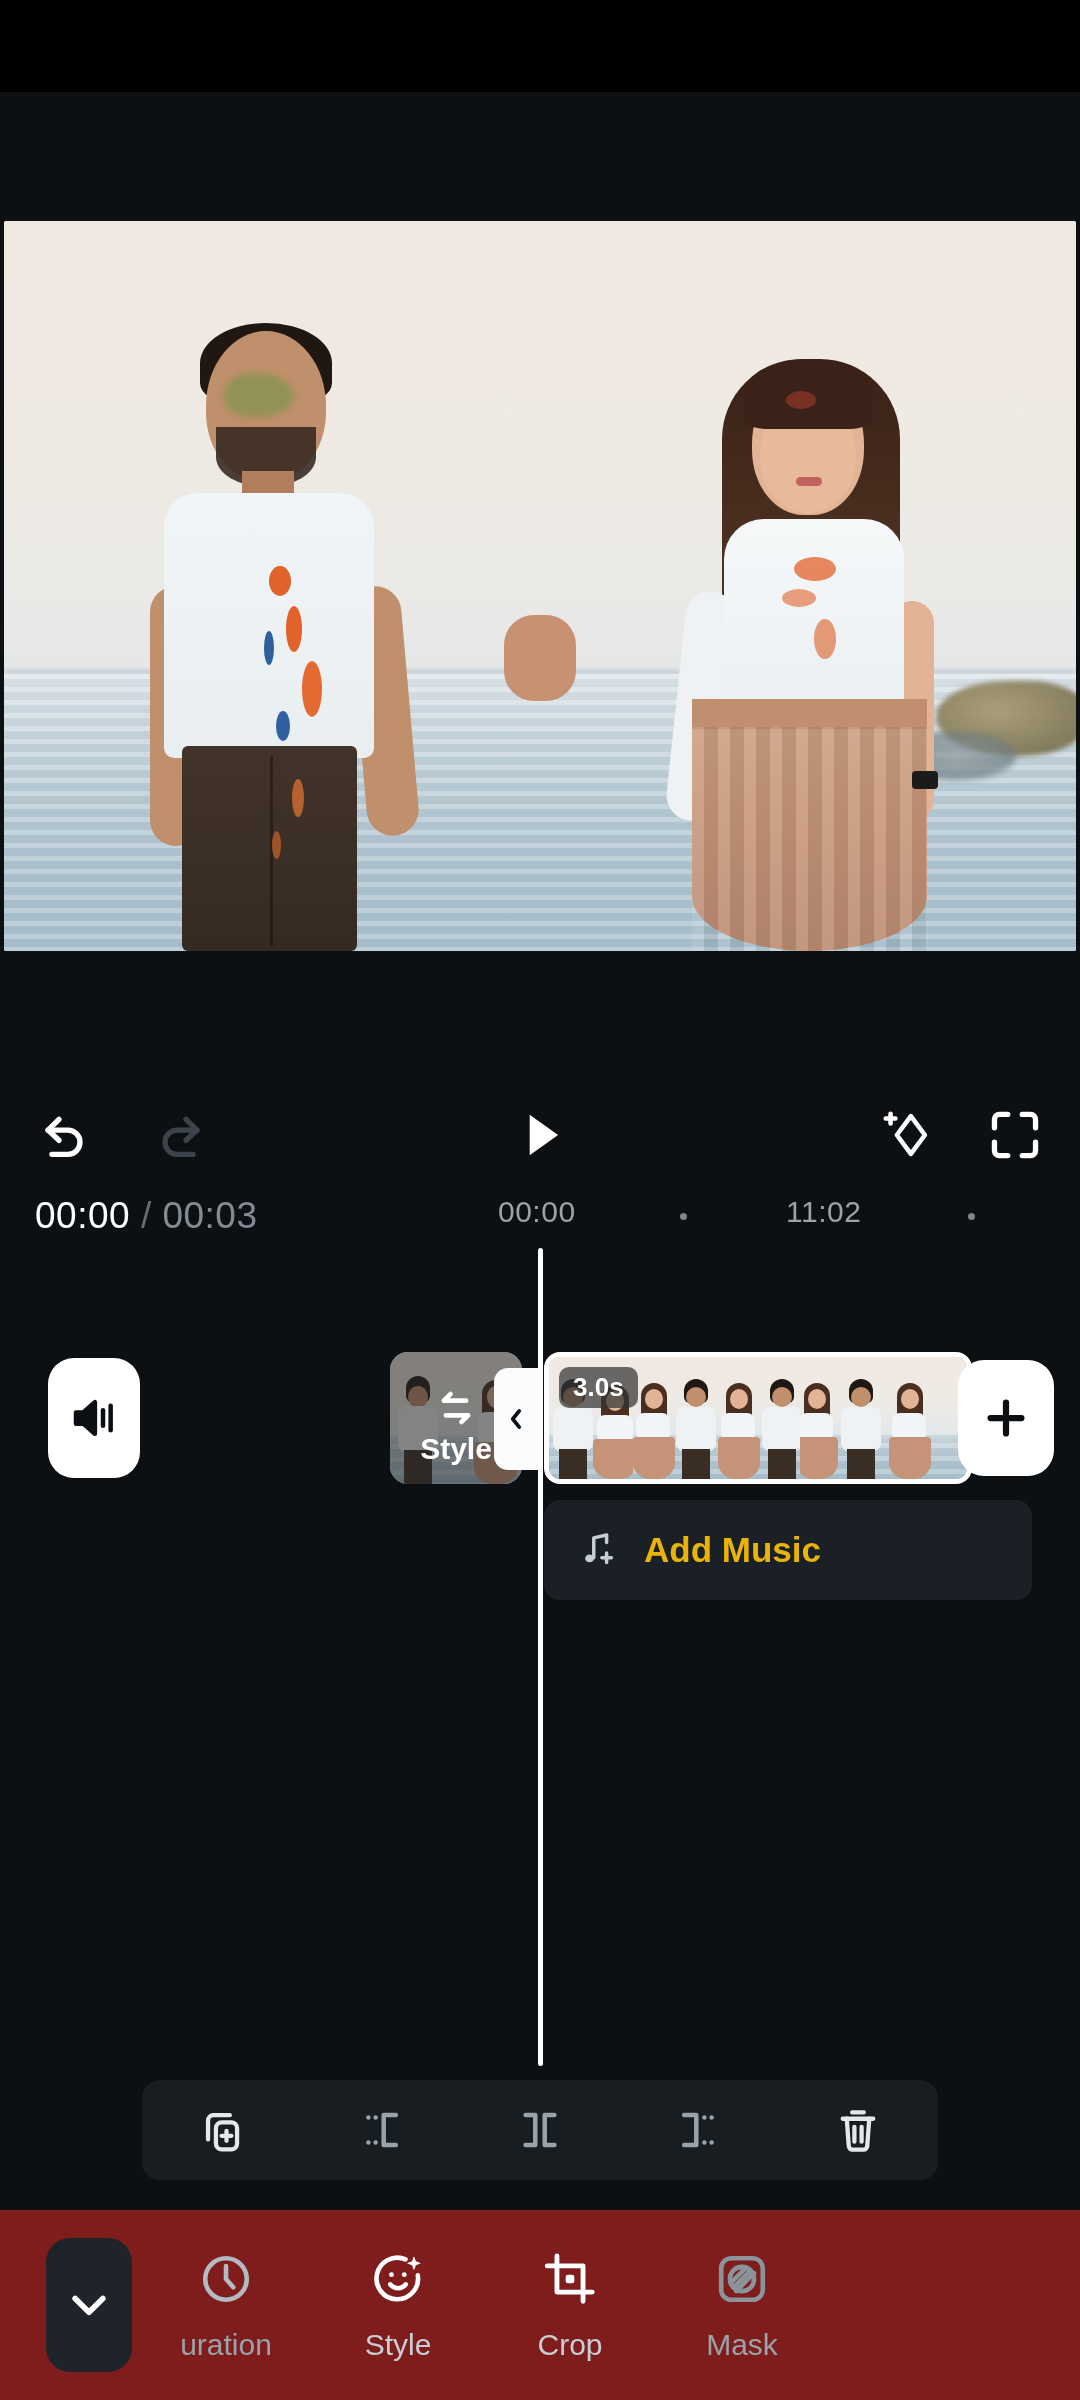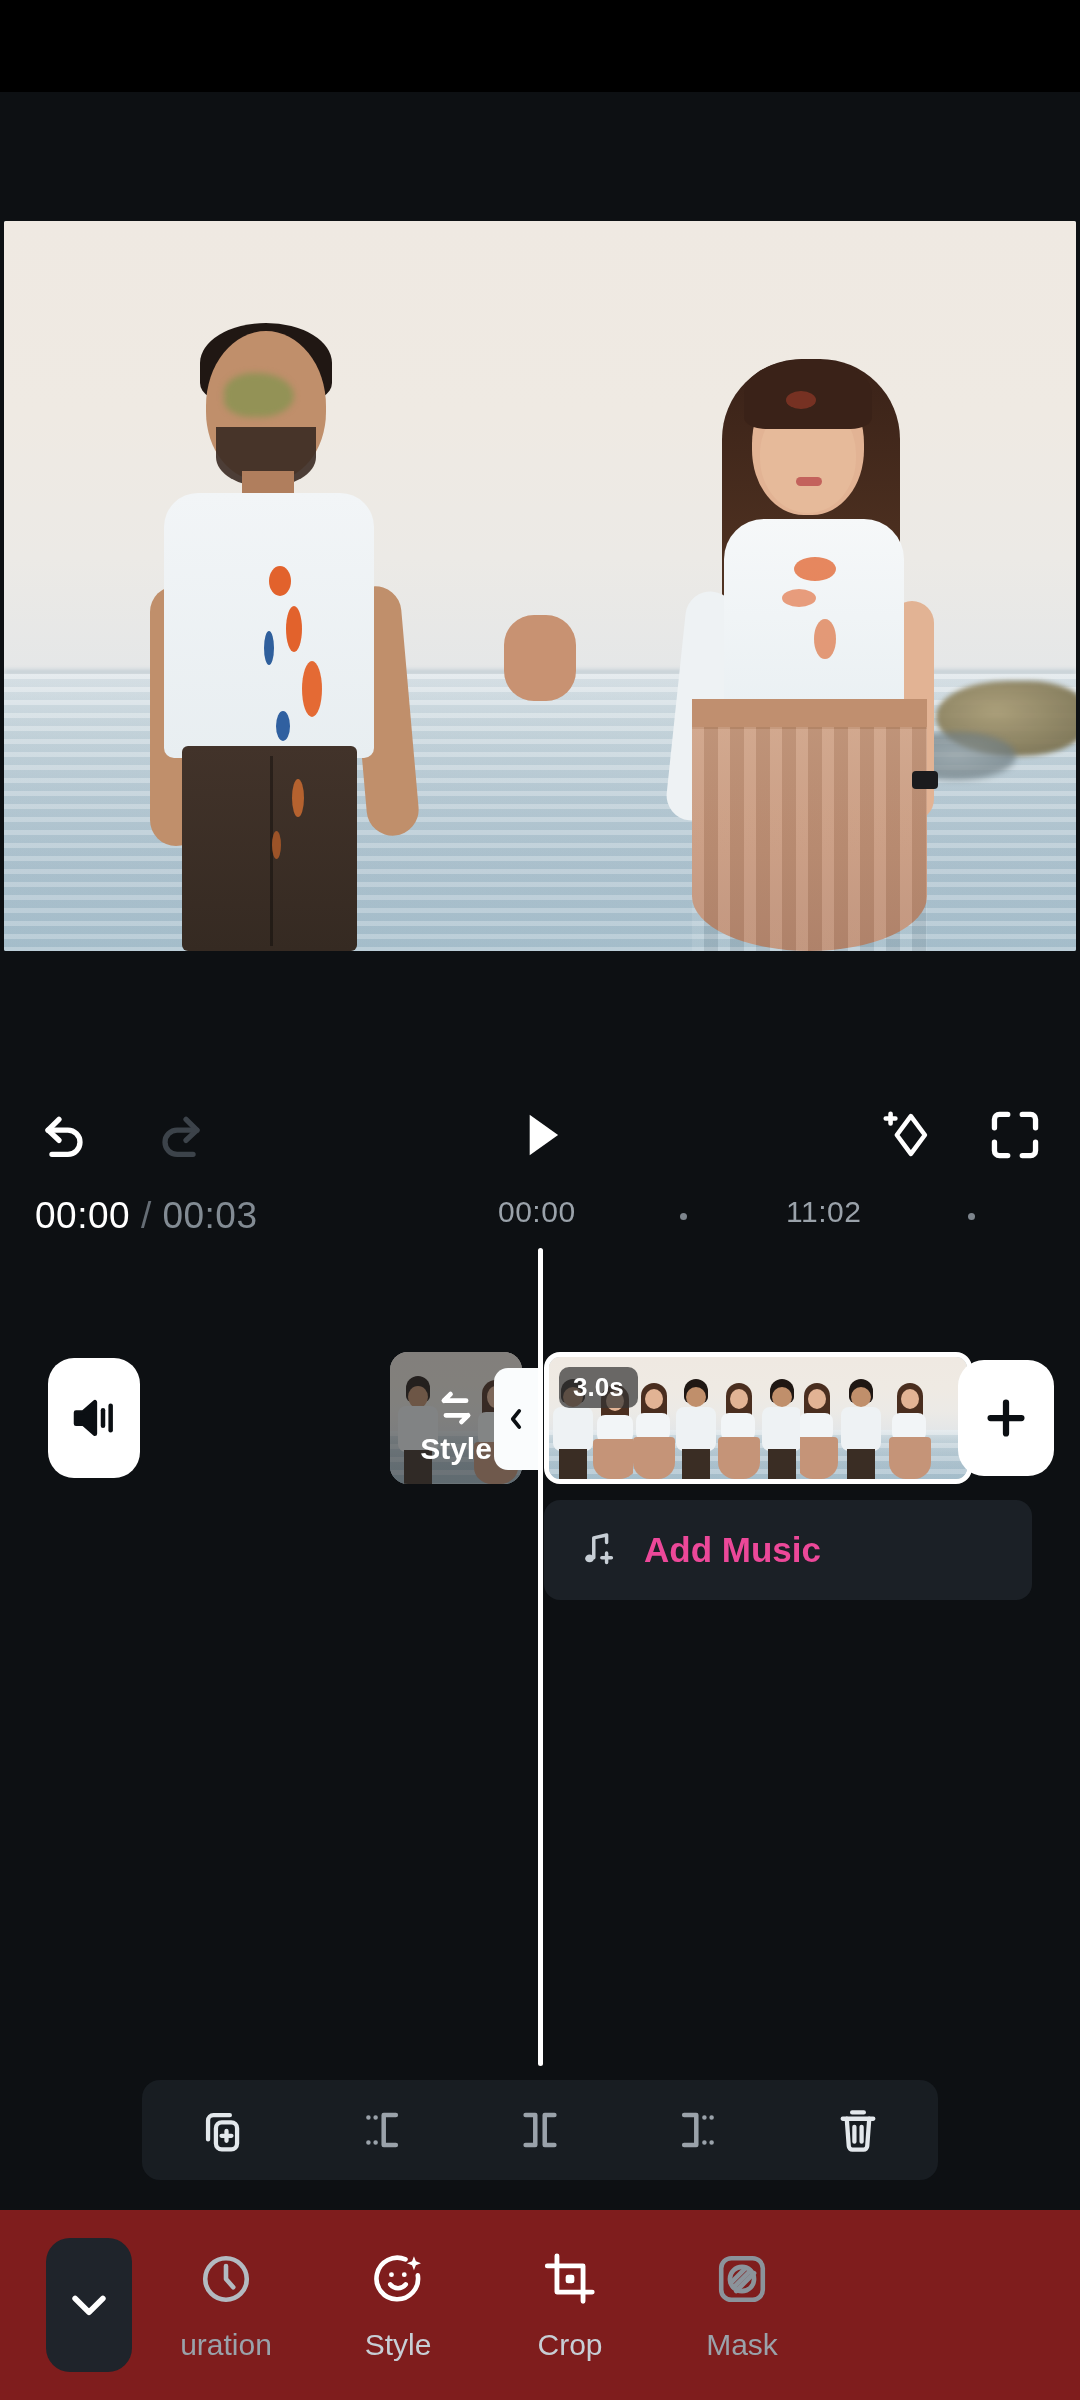--- a/index.html
+++ b/index.html
@@ -275,21 +275,21 @@
   }
   .add-btn svg{ width:50px; height:50px; }
 
   .music-row{
     position:absolute; top:1500px; left:544px;
     width:488px; height:100px;
     background:#1b2026; border-radius:16px;
     display:flex; align-items:center; gap:22px; padding-left:34px;
   }
   .music-row svg{ width:44px; height:44px; }
-  .music-row .lbl{ font-size:35px; color:#ec4899; font-weight:bold; }
+  .music-row .lbl{ font-size:35px; color:#eab308; font-weight:bold; }
 
   
   .action-bar{
     position:absolute; left:142px; top:2080px;
     width:796px; height:100px;
     background:#181d22; border-radius:18px;
     display:flex; align-items:center;
   }
   .action-item{
     flex:1 1 0; display:flex; align-items:center; justify-content:center;

